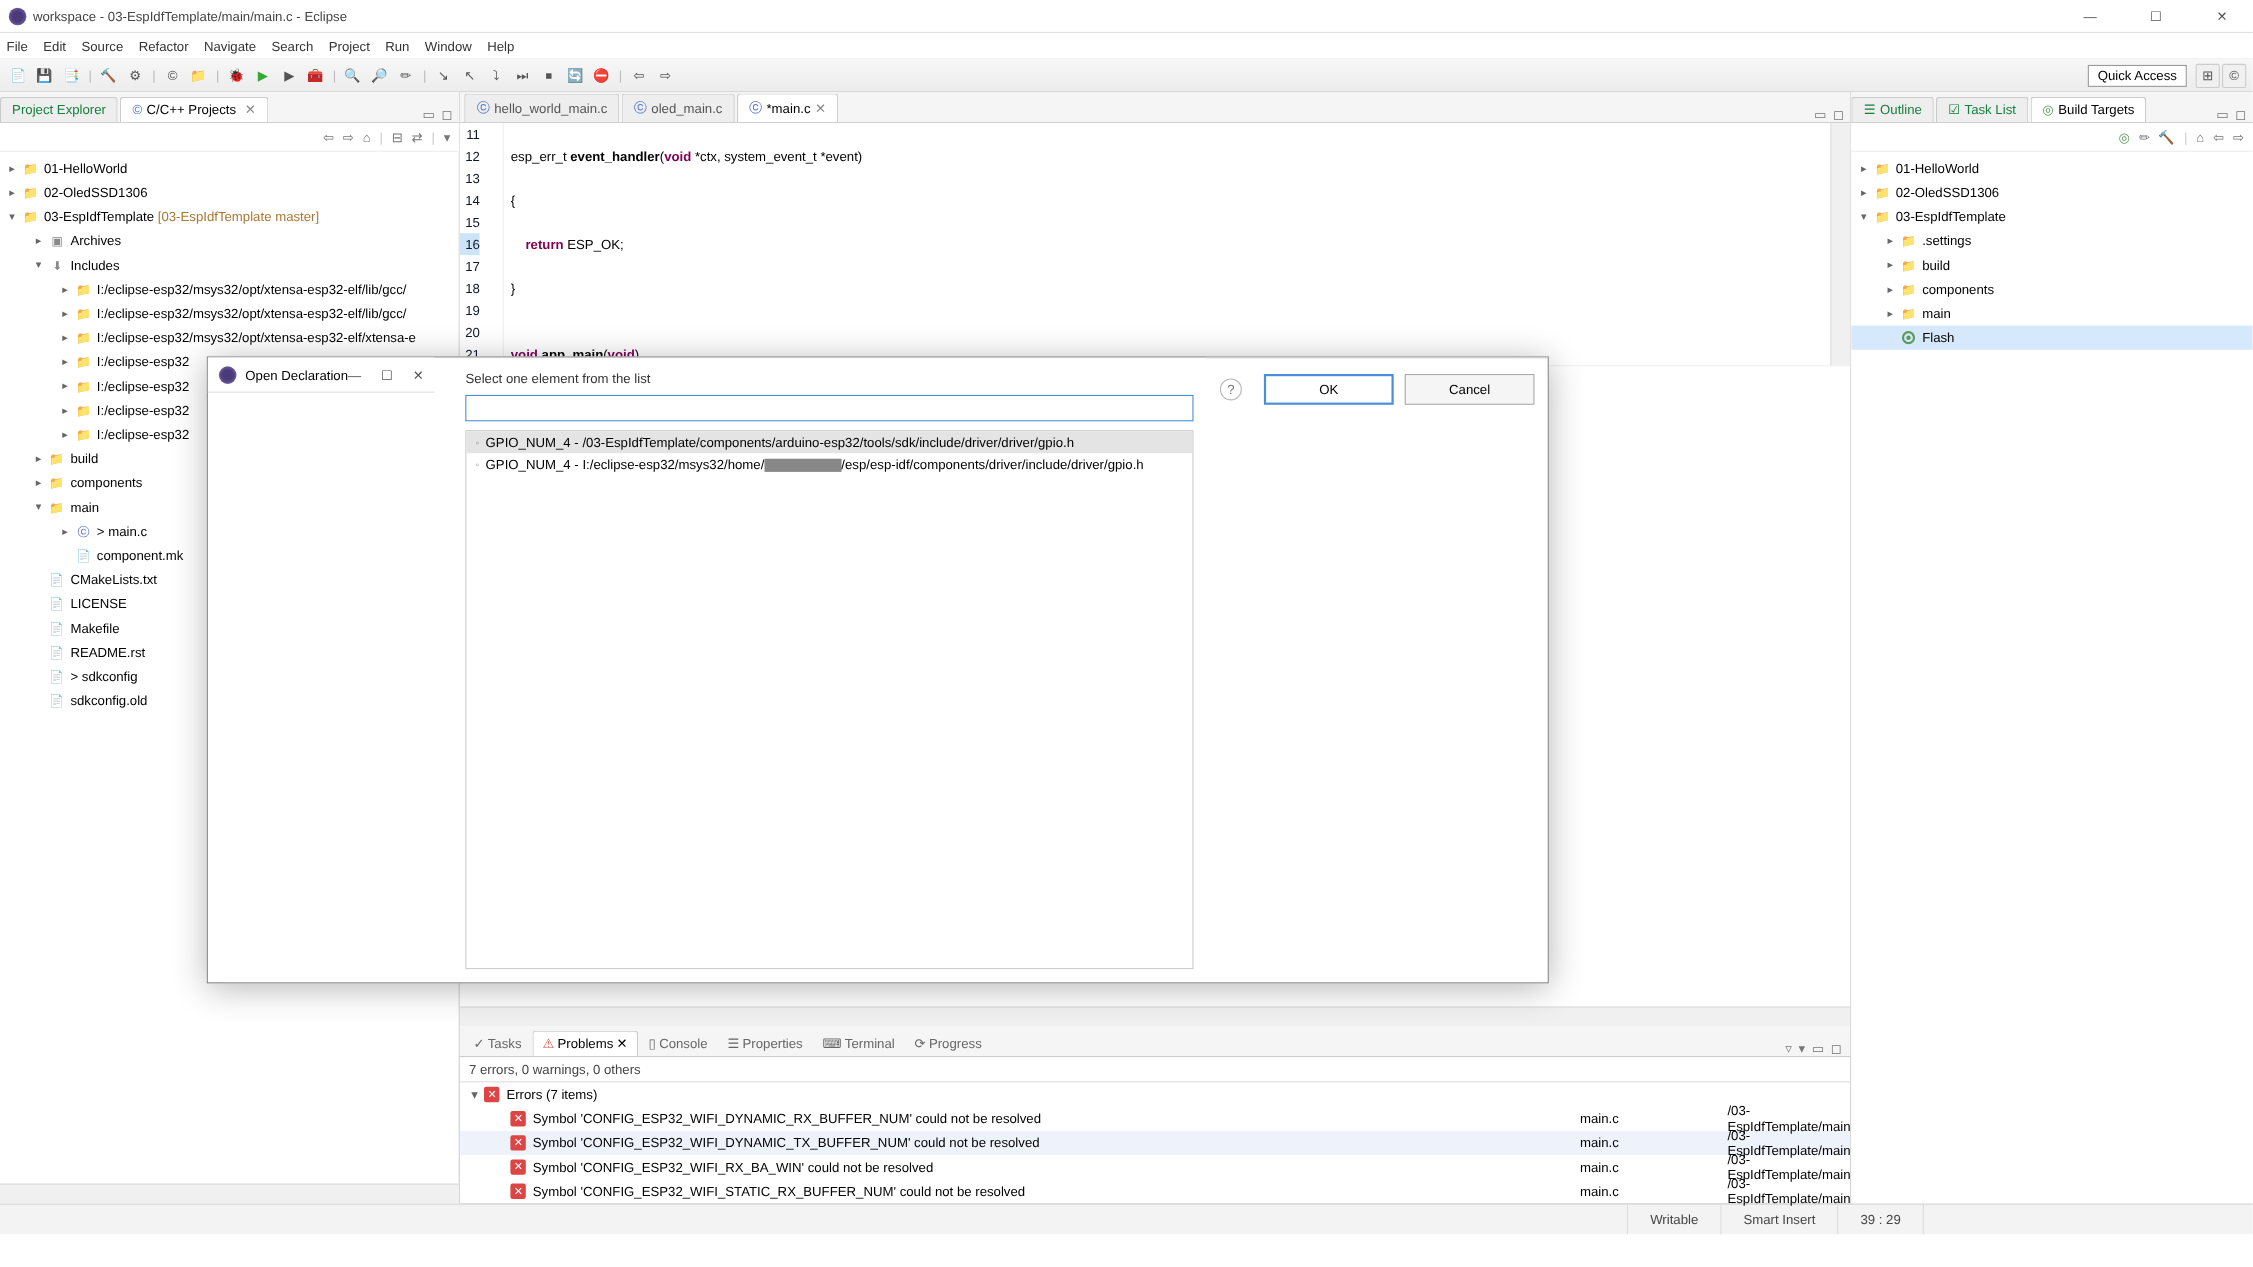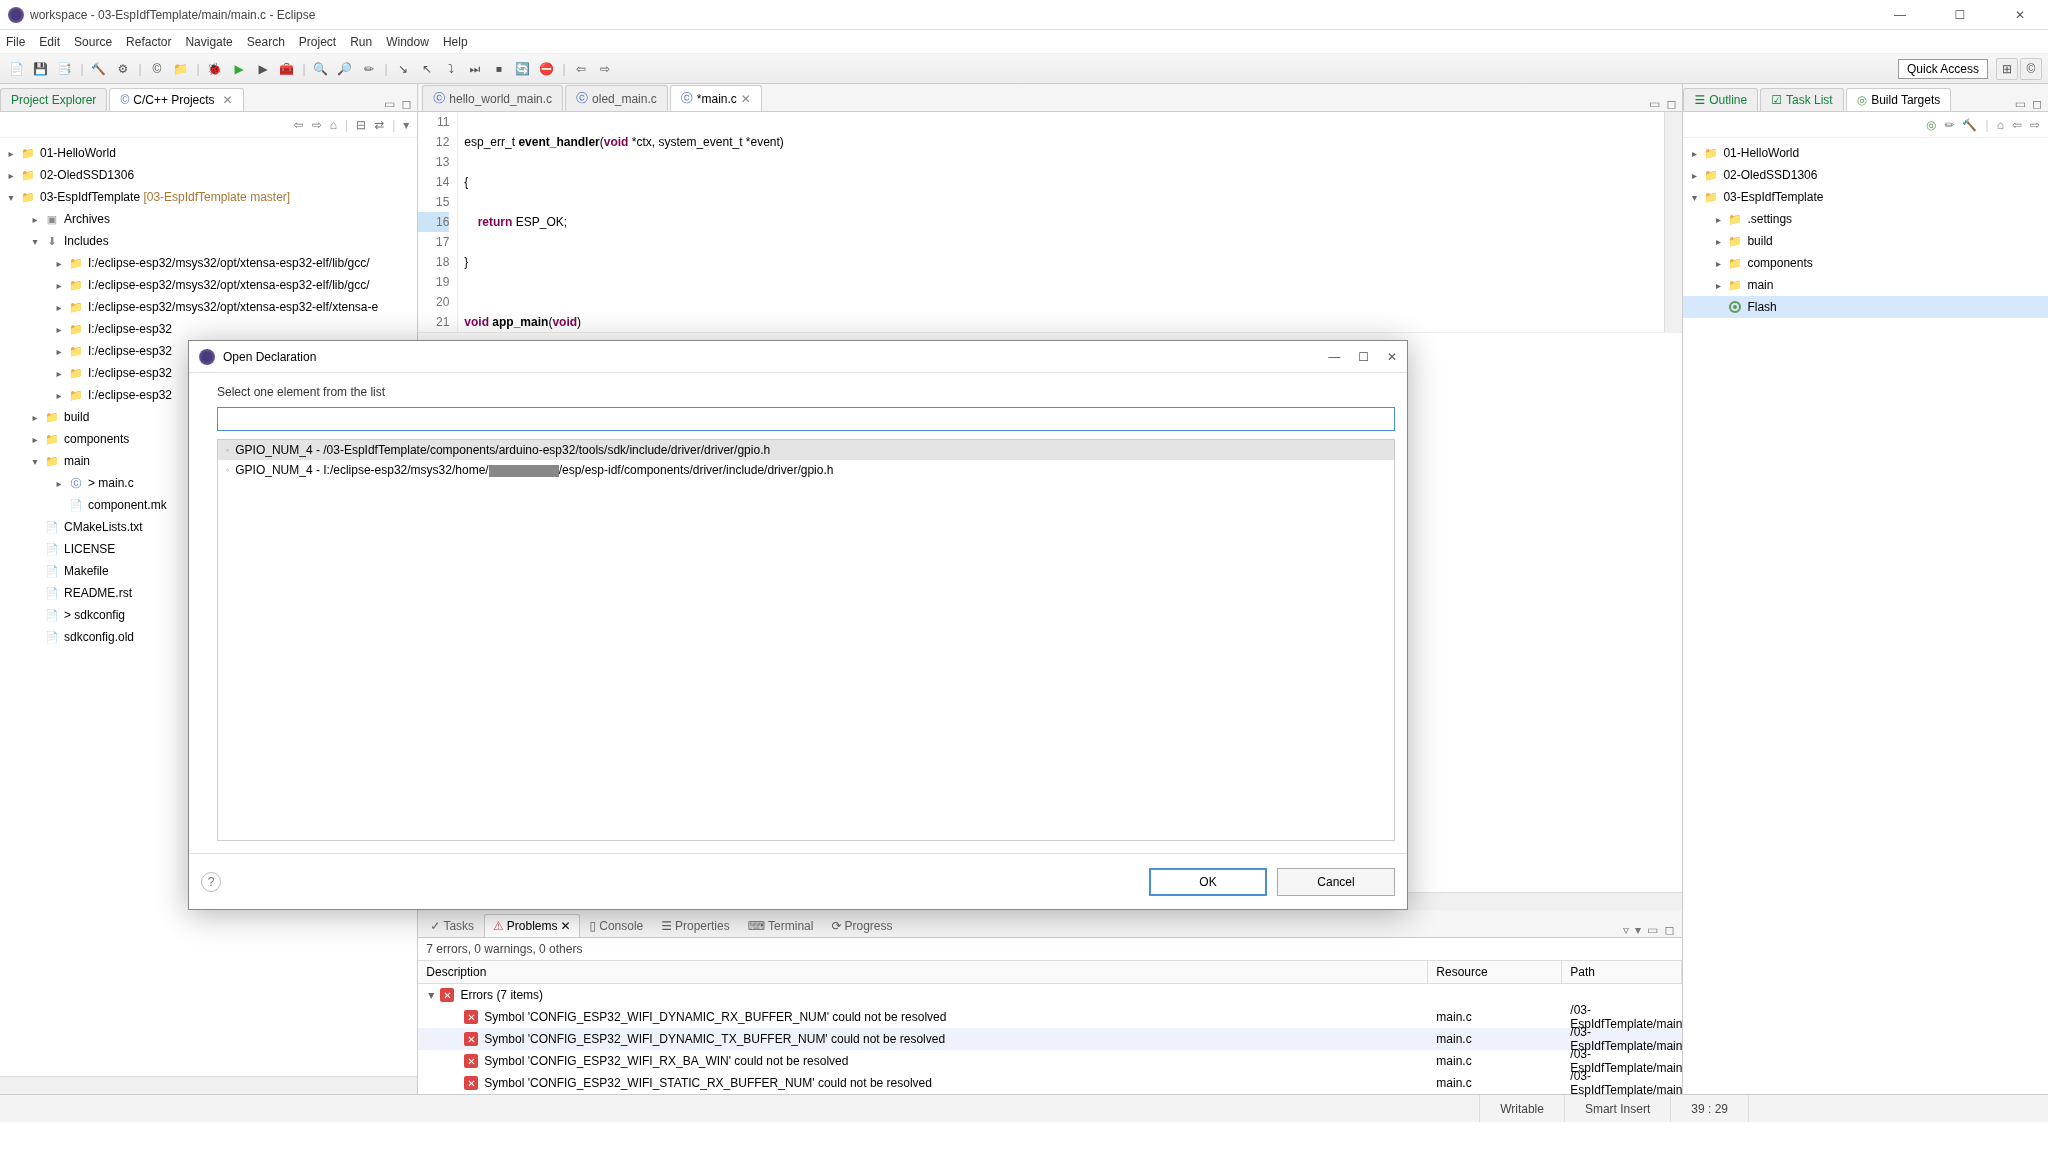--- a/index.html
+++ b/index.html
@@ -35,21 +35,21 @@
 .proj{color:#4a6aaa;}
 .inc{color:#888;}
 .git-deco{color:#aa7733;}
 .center-panel{flex:1;display:flex;flex-direction:column;border-right:1px solid #ccc;}
 .editor-tabs{height:28px;display:flex;align-items:flex-end;background:#f5f5f5;border-bottom:1px solid #ccc;padding-left:4px;}
 .etab{padding:4px 10px;border:1px solid #ccc;border-bottom:none;background:#eee;margin-right:2px;border-radius:3px 3px 0 0;display:flex;align-items:center;gap:4px;color:#555;}
 .etab.active{background:#fff;color:#000;}
 .etab .eic{color:#5577cc;}
 .etab .x{color:#888;}
 .editor-body{flex:1;display:flex;background:#fff;font-family:Consolas,monospace;position:relative;}
-.gutter{width:40px;background:#fff;text-align:right;padding-right:8px;color:#737373;border-right:1px solid #eee;line-height:20px;font-family:Consolas,monospace;}
+.gutter{width:40px;background:#fff;text-align:right;padding-right:21px;color:#0f172a;border-right:1px solid #eee;line-height:20px;font-family:Consolas,monospace;}
 .code{flex:1;padding-left:6px;line-height:20px;white-space:pre;font-family:Consolas,monospace;}
 .kw{color:#7f0055;font-weight:bold;}
 .fn{font-weight:bold;}
 .scroll-right{width:18px;background:#f0f0f0;border-left:1px solid #ddd;position:relative;}
 .bottom-tabs{height:28px;display:flex;align-items:flex-end;background:#f5f5f5;border-bottom:1px solid #ccc;padding-left:4px;gap:2px;}
 .btab{padding:4px 8px;color:#666;display:flex;align-items:center;gap:3px;}
 .btab.active{background:#fff;border:1px solid #ccc;border-bottom:none;border-radius:3px 3px 0 0;color:#000;}
 .btab-icons{margin-left:auto;display:flex;gap:6px;padding-right:8px;color:#777;}
 .problems-summary{padding:4px 8px;color:#444;}
 .problems-table{border-top:1px solid #ddd;}
@@ -58,21 +58,21 @@
 .prow{display:flex;height:22px;align-items:center;}
 .prow:nth-child(odd){}
 .prow .pc1{width:1010px;padding-left:28px;display:flex;align-items:center;gap:6px;}
 .prow .pc2{width:134px;padding-left:8px;}
 .prow .pc3{flex:1;padding-left:8px;}
 .err-ico{width:14px;height:14px;background:#d44;border-radius:2px;color:#fff;display:inline-flex;align-items:center;justify-content:center;font-size:10px;}
 .prow.hl{background:#eef3fb;}
 .right-panel{width:394px;display:flex;flex-direction:column;background:#fff;}
 .statusbar{height:28px;background:#f3f3f3;border-top:1px solid #ccc;display:flex;align-items:center;color:#444;}
 .statusbar .cell{padding:0 20px;border-left:1px solid #ddd;height:100%;display:flex;align-items:center;}
-.dialog-overlay{position:absolute;left:188px;top:340px;width:1220px;height:570px;background:#fff;border:1px solid #888;box-shadow:0 4px 30px rgba(0,0,0,0.3);display:flex;flex-direction:column;}
+.dialog-overlay{position:absolute;left:188px;top:324px;width:1220px;height:570px;background:#fff;border:1px solid #888;box-shadow:0 4px 30px rgba(0,0,0,0.3);display:flex;}
 .dlg-title{height:32px;background:#fff;display:flex;align-items:center;padding:0 10px;border-bottom:1px solid #e0e0e0;}
 .dlg-title .dic{width:16px;height:16px;background:radial-gradient(circle,#4a3a7a 40%,#6a5a9a 70%);border-radius:50%;margin-right:8px;}
 .dlg-title .dt{flex:1;}
 .dlg-title .dbtns{display:flex;gap:18px;color:#555;}
 .dlg-body{flex:1;padding:12px;display:flex;flex-direction:column;margin-left:16px;}
 .dlg-body .prompt{margin-bottom:8px;color:#333;}
 .dlg-body input.filter{border:1px solid #4a90d9;padding:4px;outline:none;}
 .dlg-list{flex:1;border:1px solid #ccc;margin-top:8px;overflow:auto;}
 .dlg-item{padding:3px 8px;display:flex;align-items:center;gap:6px;}
 .dlg-item.sel{background:#e4e4e4;}
@@ -370,25 +370,20 @@
         </div>
       <div class="btab-icons">
           <span>▿</span>
           <span>▾</span>
           <span>▭</span>
           <span>◻</span>
         </div>
     </div>
     <div class="problems-summary">7 errors, 0 warnings, 0 others</div>
     <div class="problems-table">
-      <div class="pth">
-        <div style="width:1010px">Description</div>
-        <div style="width:134px">Resource</div>
-        <div style="flex:1">Path</div>
-      </div>
       <div class="prow">
           <div class="pc1" style="padding-left:10px">
             <span class="tw" style="color:#666">▾</span>
             <span class="err-ico">✕</span>
             <span>Errors (7 items)</span>
           </div>
         </div>
       <div class="prow">
           <div class="pc1" style="padding-left:46px">
             <span class="err-ico">✕</span>

